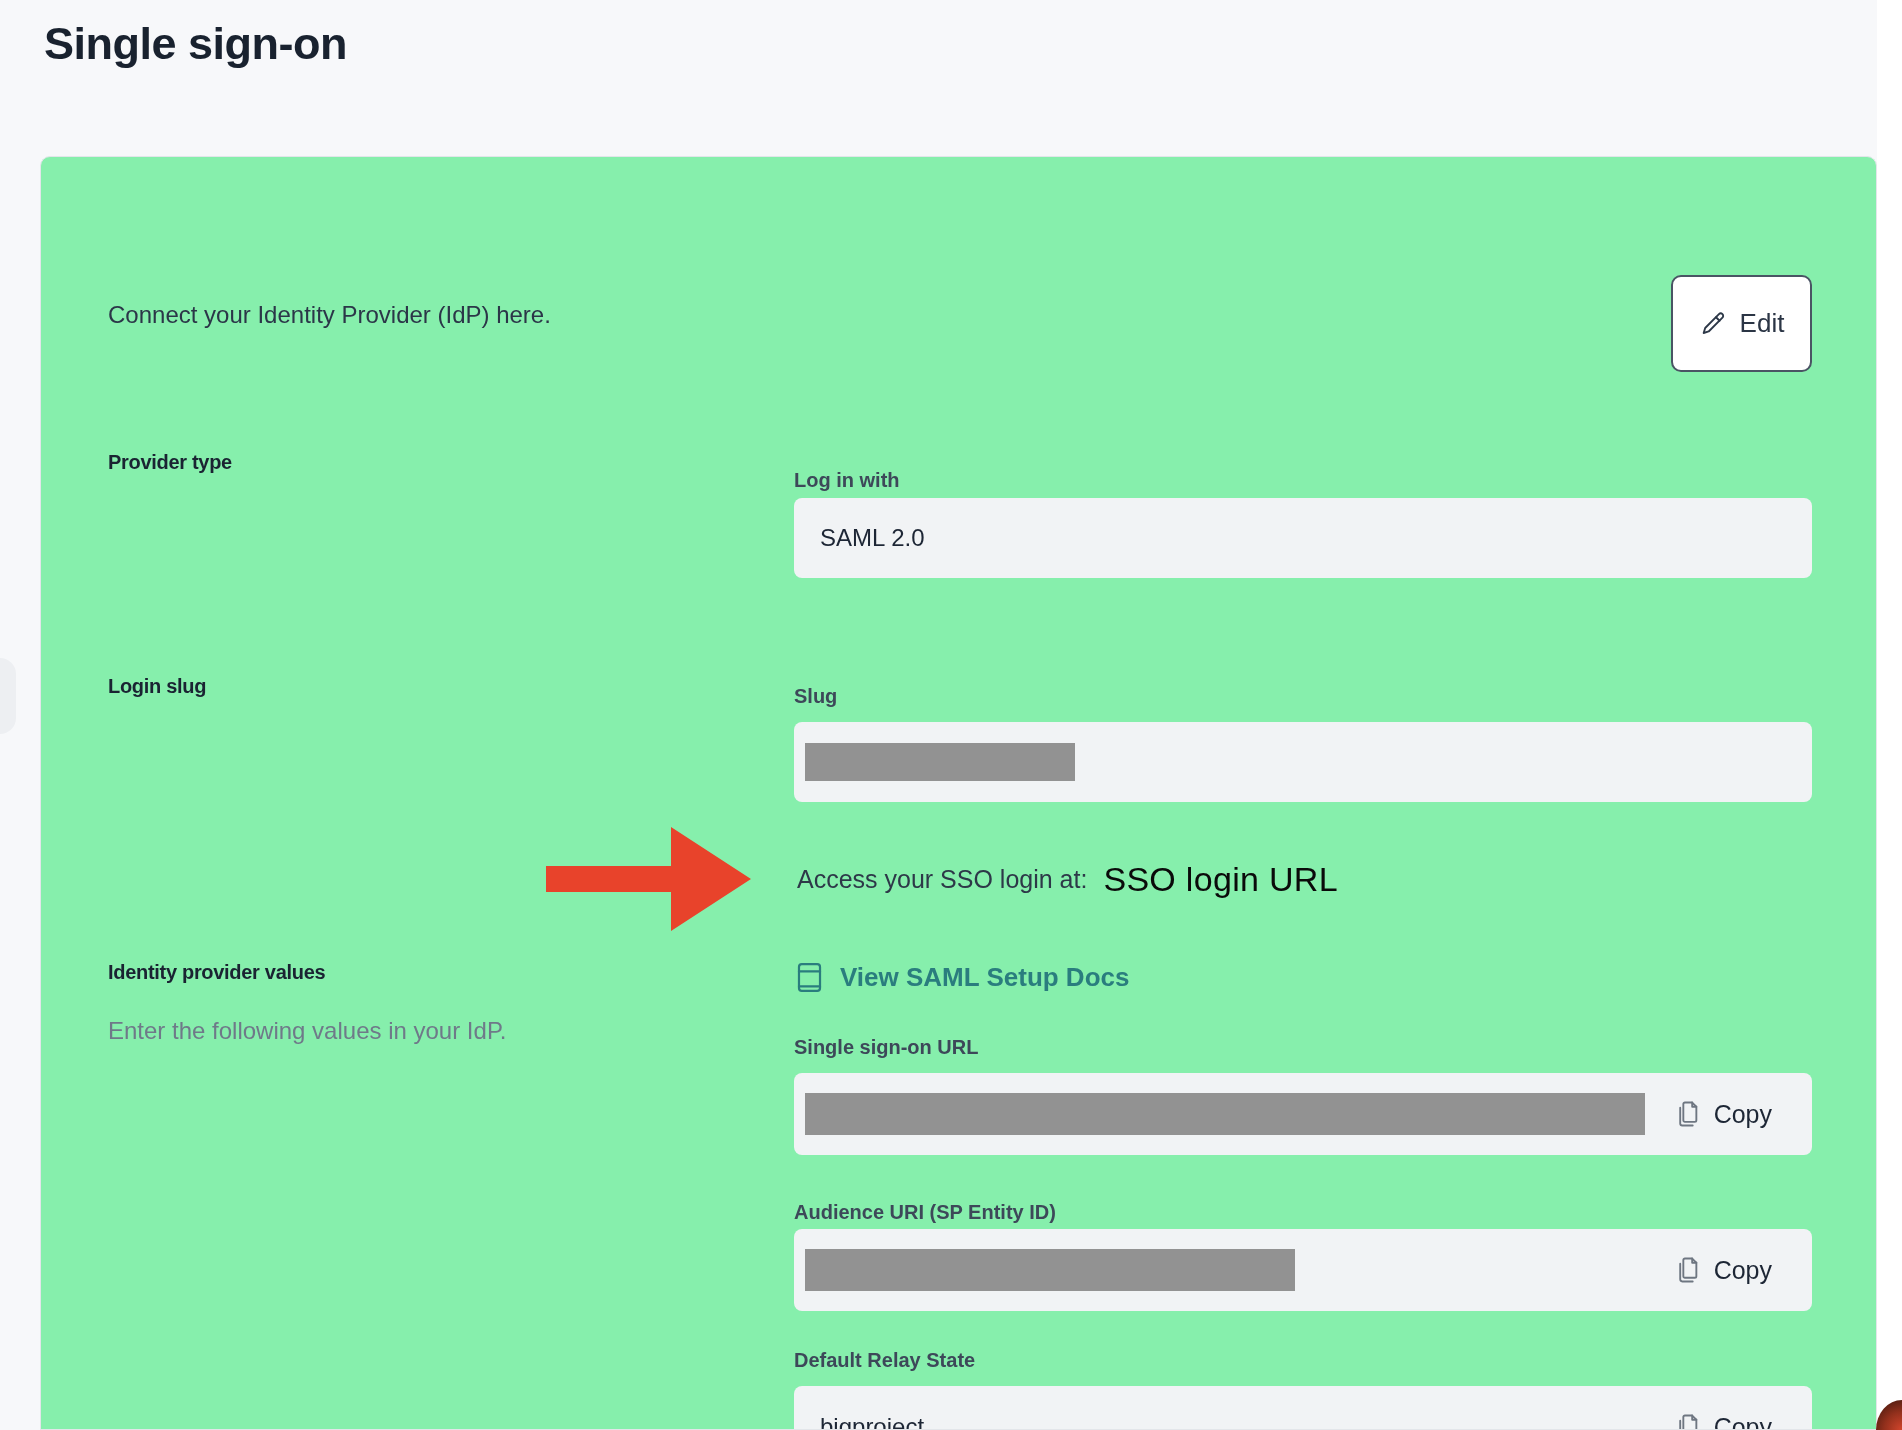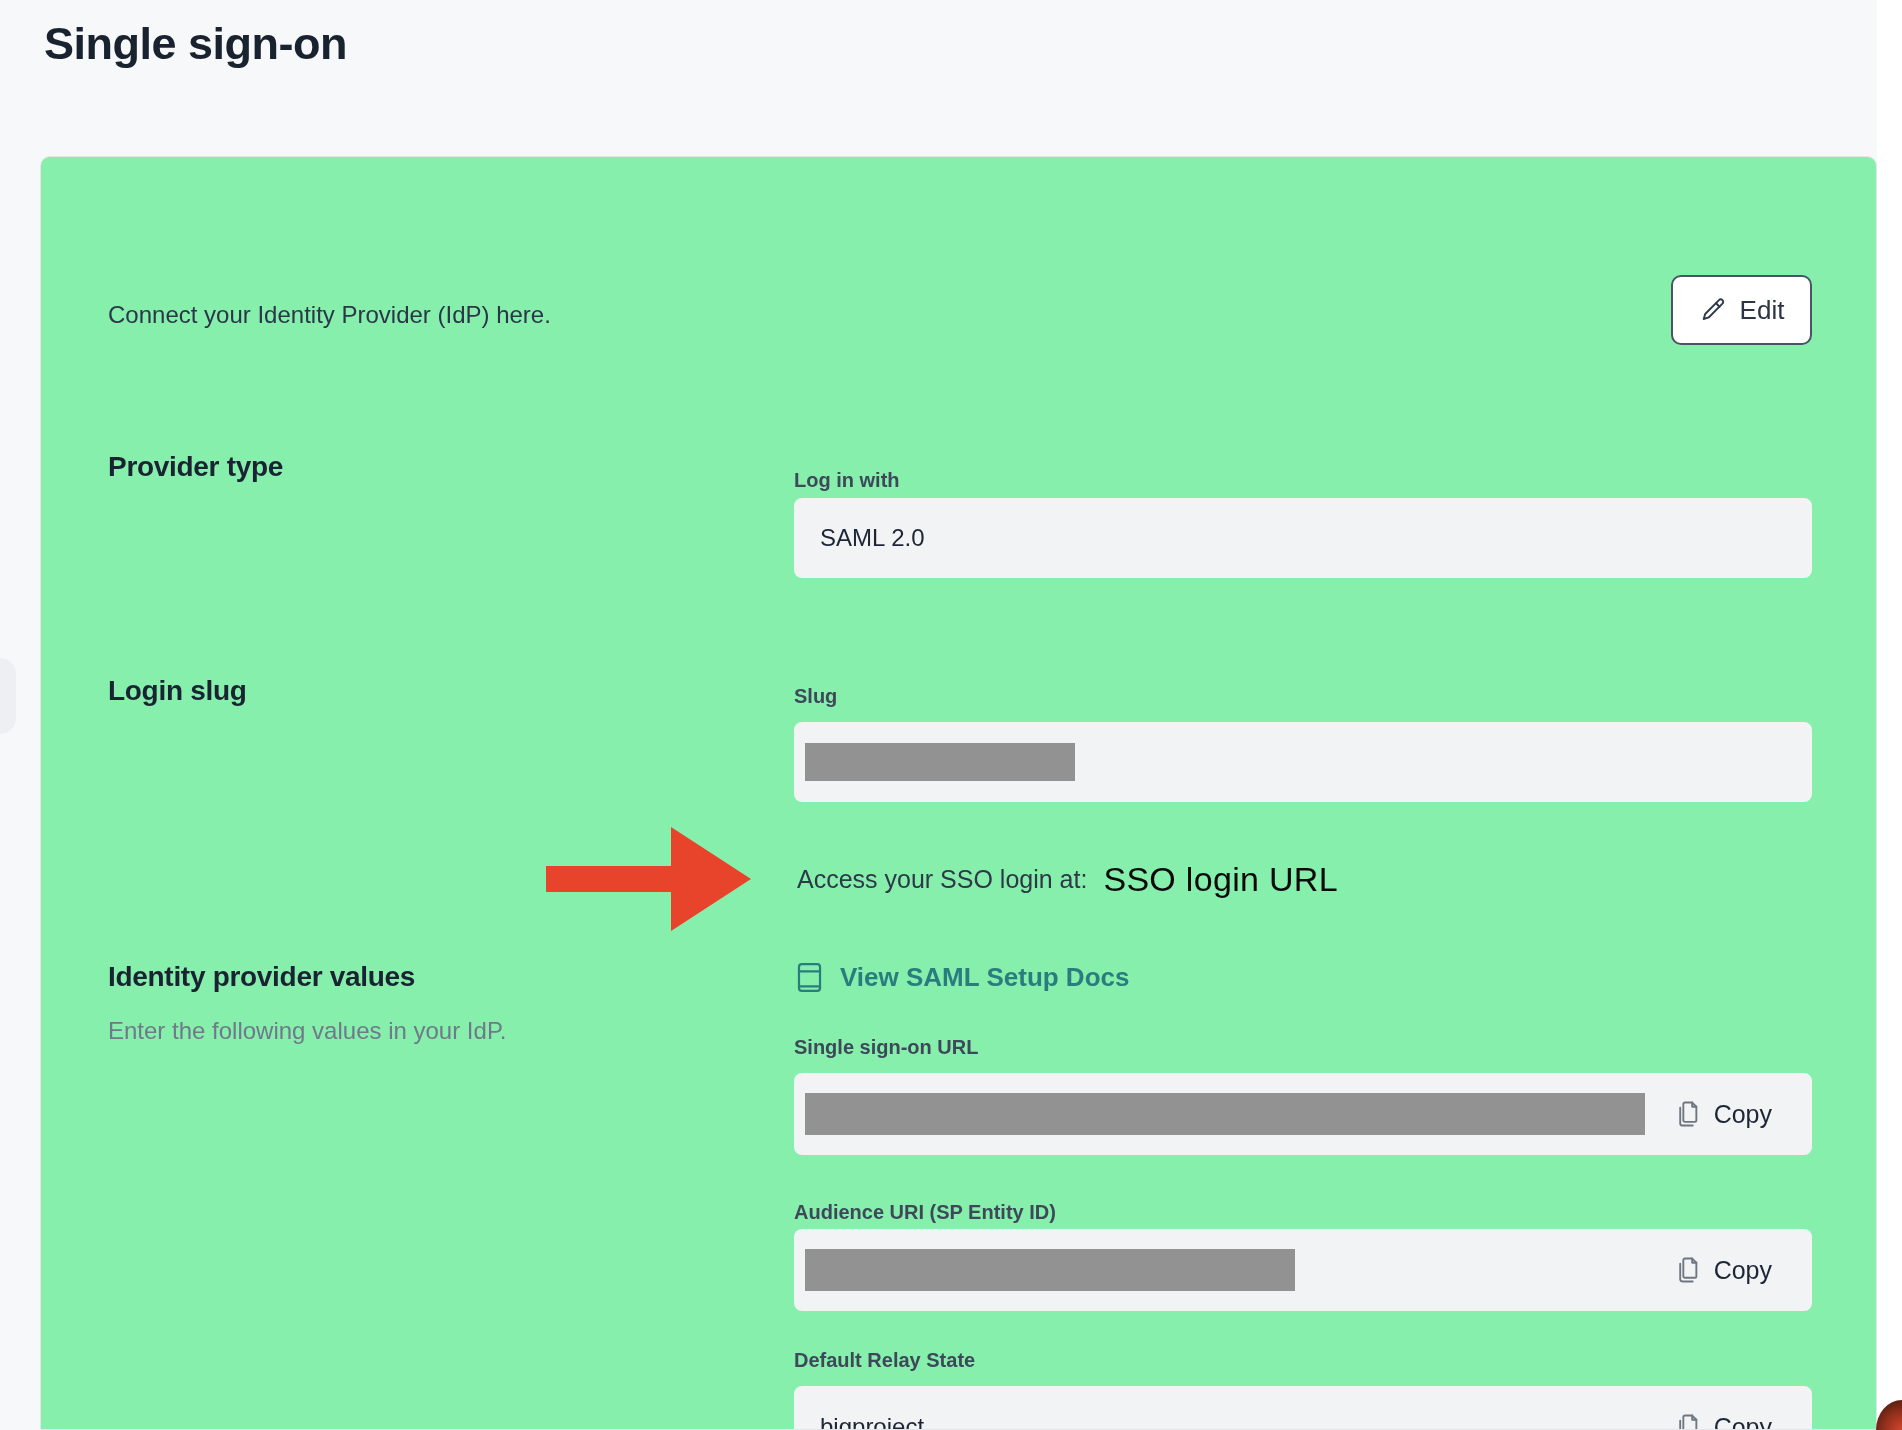--- a/index.html
+++ b/index.html
@@ -25,28 +25,28 @@
   .card {
     position:absolute; left:40px; top:156px; width:1837px; height:1274px;
     background:#86efac; border:1px solid #e3e6ea;
     border-radius:10px 10px 0 0; overflow:hidden;
   }
   .intro-text {
     position:absolute; left:67px; top:144px;
     font-size:24px; color:#2b3648;
   }
   .edit-btn {
-    position:absolute; left:1630px; top:118px; width:141px; height:70px;
+    position:absolute; left:1630px; top:118px; width:141px; height:97px;
     background:#ffffff; border:2px solid #4a5464; border-radius:10px;
     display:flex; align-items:center; justify-content:center; gap:13px;
     font-size:26px; color:#2b3545; cursor:pointer;
   }
   .h2 {
     position:absolute; left:67px;
-    font-size:28px; font-weight:700; color:#1a2332; letter-spacing:-0.3px;
+    font-size:20px; font-weight:700; color:#1a2332; letter-spacing:-0.3px;
   }
   .h2.provider { top:294px; }
   .h2.slug { top:518px; }
   .h2.idp { top:804px; }
   .sub-text {
     position:absolute; left:67px; top:860px;
     font-size:24px; color:#6f7989;
   }
   .field-label {
     position:absolute; left:753px;

